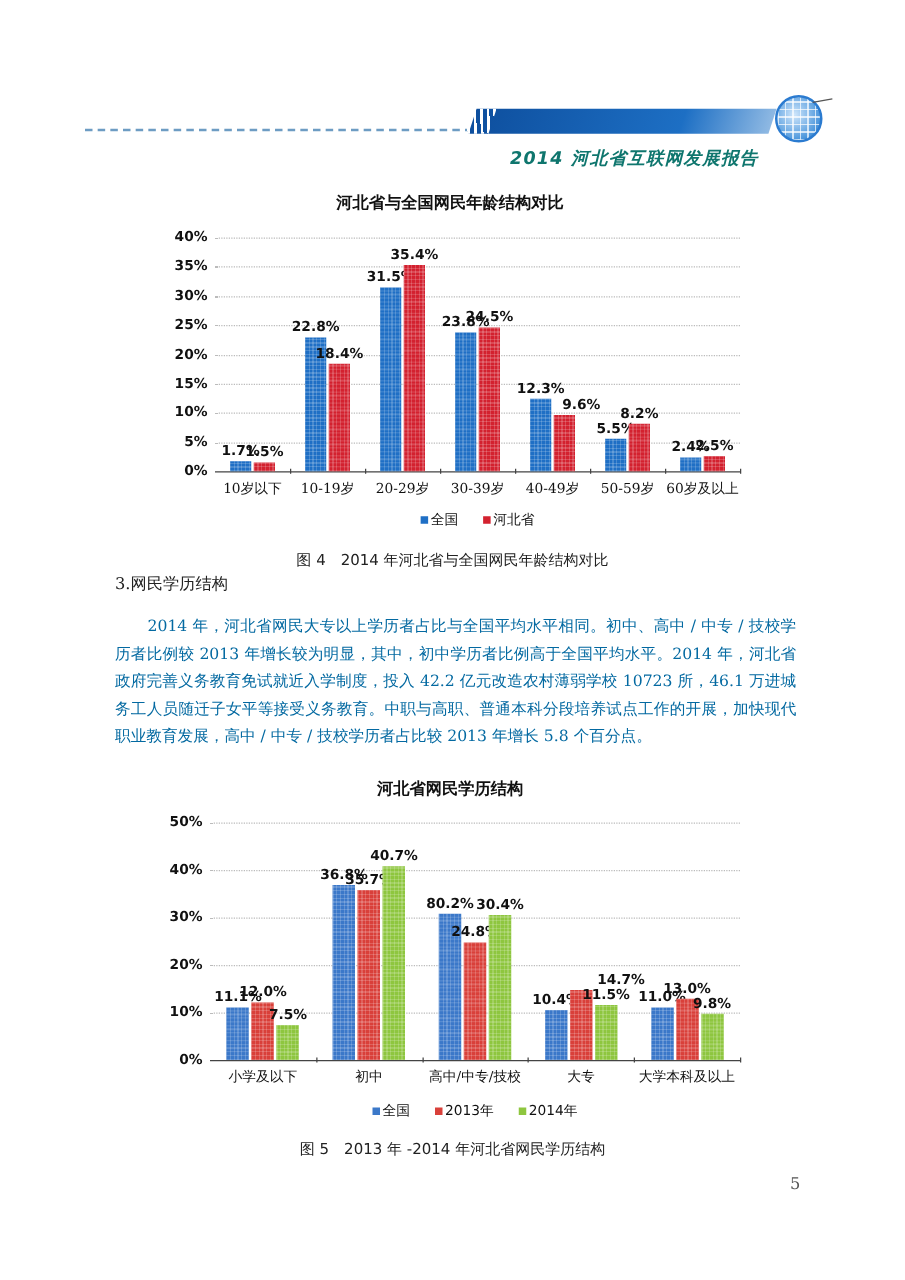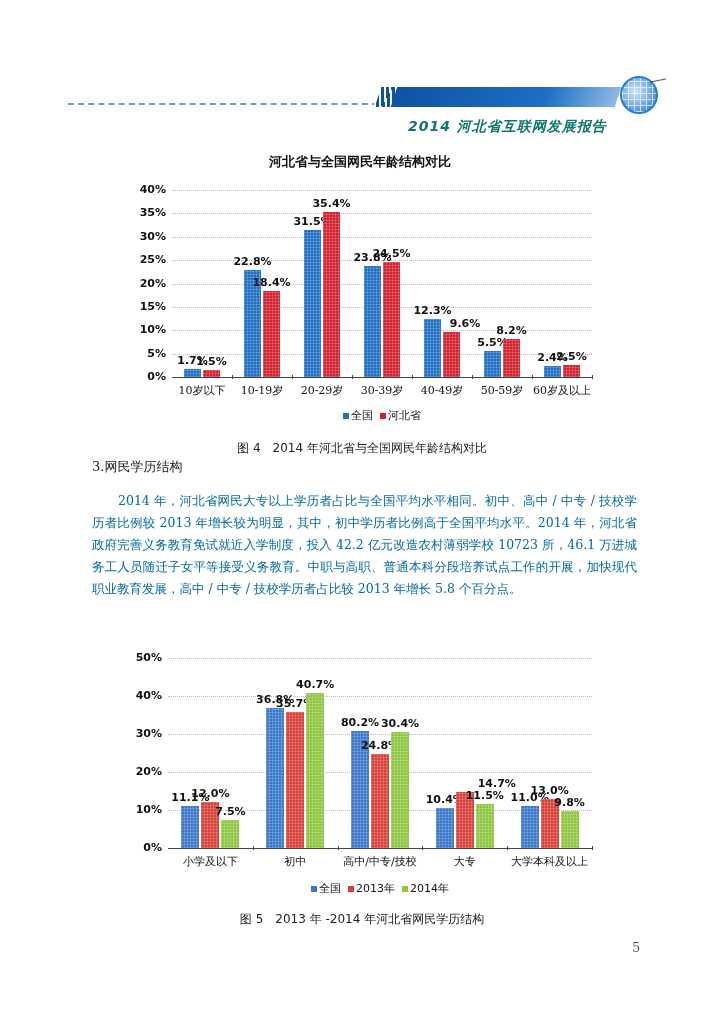--- a/index.html
+++ b/index.html
@@ -15,21 +15,21 @@
     background:repeating-linear-gradient(0deg,rgba(255,255,255,.7) 0 1px,transparent 1px 6px),repeating-linear-gradient(90deg,rgba(255,255,255,.7) 0 1px,transparent 1px 6px); }
   .globe-tail { position:absolute; left:650px; top:80px; width:16px; border-top:1px solid #555; transform:rotate(-10deg); }
 
   .chart-title { position:absolute; font-weight:bold; font-size:13px; text-align:center; color:#111; }
   .ytick { position:absolute; font-size:11px; font-weight:bold; text-align:right; width:30px; color:#111; }
   .gridline { position:absolute; border-top:1px dotted #bbb; height:0; }
   .axis { position:absolute; border-top:1px solid #444; height:0; }
   .bar { position:absolute; background-image:repeating-linear-gradient(0deg,rgba(255,255,255,.18) 0 1px,transparent 1px 3px),repeating-linear-gradient(90deg,rgba(255,255,255,.18) 0 1px,transparent 1px 3px); }
   .vlabel { position:absolute; font-size:11px; font-weight:bold; white-space:nowrap; color:#111; transform:translateX(-50%); }
   .xlabel { position:absolute; font-size:11px; white-space:nowrap; transform:translateX(-50%); color:#111; font-family:"DejaVu Serif", serif; }
-  .legend { position:absolute; font-size:11px; white-space:nowrap; display:flex; gap:7px; transform:translateX(-50%); color:#111; }
+  .legend { position:absolute; font-size:11px; white-space:nowrap; display:flex; gap:20px; transform:translateX(-50%); color:#111; }
   .legend .sw { display:inline-block; width:6px; height:6px; margin-right:2px; vertical-align:middle; }
   .caption { position:absolute; font-size:12px; text-align:center; color:#222; white-space:nowrap; }
   .section-head { position:absolute; left:92px; top:458px; font-size:13px; color:#222; font-family:"DejaVu Serif", serif; }
   .para { position:absolute; left:92px; top:490px; width:545px; font-size:12.5px; line-height:22px; text-indent:26px; color:#0369a1; font-family:"DejaVu Serif", serif; text-align:justify; }
   .pageno { position:absolute; left:632px; top:940px; font-size:13px; color:#555; font-family:"DejaVu Serif", serif; }
 </style>
 </head>
 <body>
 
 <div class="hdr-line"></div>
@@ -107,20 +107,21 @@
       <span><span class="sw" style="background: rgb(31, 111, 197);"></span><span>全国</span></span>
       <span><span class="sw" style="background: rgb(211, 33, 47);"></span><span>河北省</span></span>
     </div>
   </div>
 <div class="caption" style="left:0;width:724px;top:440px;">图 4　2014 年河北省与全国网民年龄结构对比</div>
 
 <div class="section-head">3.网民学历结构</div>
 <div class="para">2014 年，河北省网民大专以上学历者占比与全国平均水平相同。初中、高中 / 中专 / 技校学历者比例较 2013 年增长较为明显，其中，初中学历者比例高于全国平均水平。2014 年，河北省政府完善义务教育免试就近入学制度，投入 42.2 亿元改造农村薄弱学校 10723 所，46.1 万进城务工人员随迁子女平等接受义务教育。中职与高职、普通本科分段培养试点工作的开展，加快现代职业教育发展，高中 / 中专 / 技校学历者占比较 2013 年增长 5.8 个百分点。</div>
 
 <div id="chart2" style="position:absolute;left:0;top:0;width:724px;height:1024px;pointer-events:none;">
+  <div class="chart-title" style="left:160px;top:622px;width:400px;">河北省网民学历结构</div>
 <div class="ytick" style="left: 132px; top: 841px;">0%</div>
     <div class="ytick" style="left: 132px; top: 803px;">10%</div>
     <div class="gridline" style="left: 168px; top: 810px; width: 424px;"></div>
     <div class="ytick" style="left: 132px; top: 765px;">20%</div>
     <div class="gridline" style="left: 168px; top: 772px; width: 424px;"></div>
     <div class="ytick" style="left: 132px; top: 727px;">30%</div>
     <div class="gridline" style="left: 168px; top: 734px; width: 424px;"></div>
     <div class="ytick" style="left: 132px; top: 689px;">40%</div>
     <div class="gridline" style="left: 168px; top: 696px; width: 424px;"></div>
     <div class="ytick" style="left: 132px; top: 651px;">50%</div>

